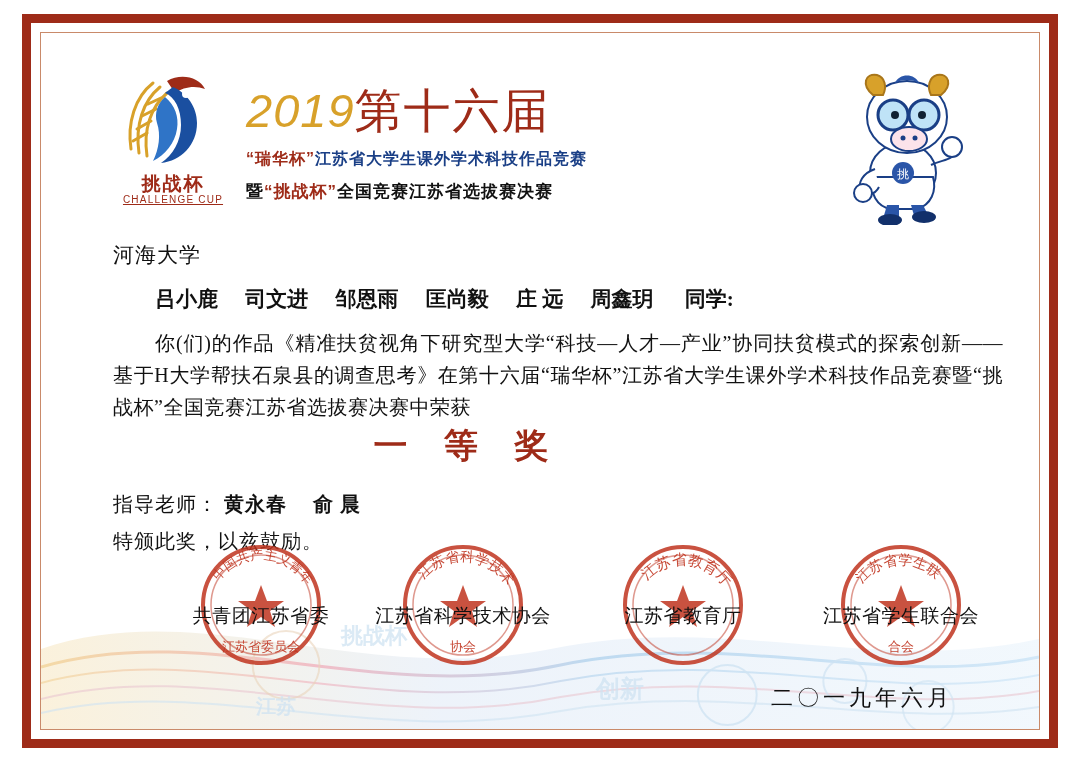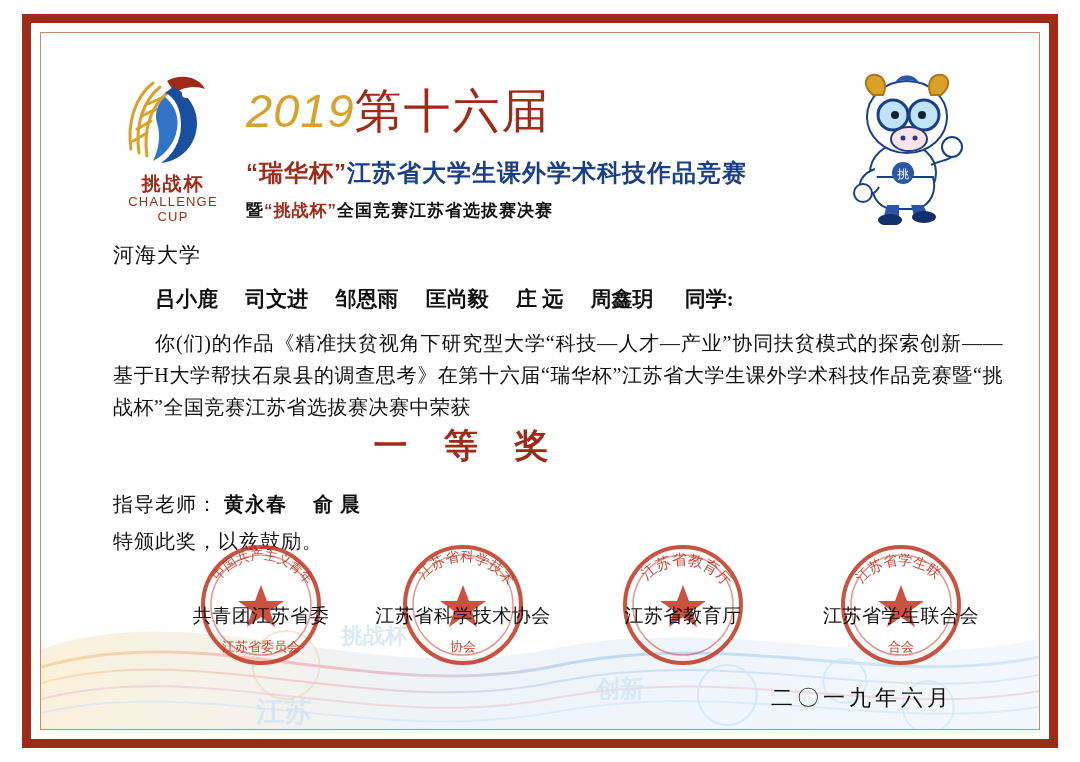--- a/index.html
+++ b/index.html
@@ -89,22 +89,23 @@
     letter-spacing: 2px;
   }
   .logo-caption-en {
     position: absolute;
     left: 0;
     top: 131px;
     width: 120px;
     text-align: center;
     color: #9e2b18;
     font-family: "Liberation Sans", sans-serif;
-    font-size: 13px;
+    font-size: 10px;
     letter-spacing: 1.2px;
+    text-decoration: underline;
   }
 
   .title-block {
     position: absolute;
     left: 205px;
     top: 38px;
     width: 600px;
   }
   .title-line1 {
     font-family: "Liberation Sans", sans-serif;
@@ -116,23 +117,23 @@
   .title-year {
     color: #d8a12a;
     font-style: italic;
     letter-spacing: 1px;
   }
   .title-edition {
     color: #9e2b18;
     letter-spacing: 2px;
   }
   .title-line2 {
-    margin-top: 20px;
+    margin-top: 12px;
     font-family: "Liberation Sans", sans-serif;
-    font-size: 24px;
+    font-size: 16px;
     font-weight: bold;
     color: #1a3f86;
     letter-spacing: 1px;
     white-space: nowrap;
   }
   .title-line2 .quoted { color: #9e2b18; }
   .title-line3 {
     margin-top: 10px;
     font-family: Liberation Sans, sans-serif;
     font-size: 17px;
@@ -272,21 +273,21 @@
       <path d="M0,200 C170,158 340,236 530,198 C710,166 860,220 1018,192" fill="none" stroke="#e9c7d0" stroke-width="2" opacity="0.6"></path>
       <path d="M0,214 C170,176 340,248 530,212 C710,182 860,232 1018,208" fill="none" stroke="#cfe3f2" stroke-width="2" opacity="0.6"></path>
       <circle cx="700" cy="196" r="30" fill="none" stroke="#cfe3f2" stroke-width="2" opacity="0.8"></circle>
       <circle cx="820" cy="182" r="22" fill="none" stroke="#cfe3f2" stroke-width="2" opacity="0.7"></circle>
       <circle cx="905" cy="208" r="26" fill="none" stroke="#cfe3f2" stroke-width="2" opacity="0.6"></circle>
       <circle cx="250" cy="166" r="34" fill="none" stroke="#e9d3bb" stroke-width="2" opacity="0.6"></circle>
     </svg>
 
     <div class="ghost-text" style="left:300px; top:588px; font-size:22px;">挑战杯</div>
     <div class="ghost-text" style="left:555px; top:640px; font-size:24px;">创新</div>
-    <div class="ghost-text" style="left:215px; top:660px; font-size:28px;">江苏</div>
+    <div class="ghost-text" style="left:215px; top:660px; font-size:20px;">江苏</div>
 
     <div class="header">
 
       <div class="logo">
         <svg class="logo-cup" viewBox="0 0 120 120">
           <g stroke="#d8a12a" stroke-width="3" fill="none" stroke-linecap="round">
             <path d="M18,86 C14,60 22,34 40,20"></path>
             <path d="M26,90 C22,62 30,38 47,24"></path>
             <path d="M34,93 C30,66 38,44 54,30"></path>
             <path d="M20,78 L34,70 M24,66 L38,58 M29,53 L43,46 M35,41 L48,35"></path>

